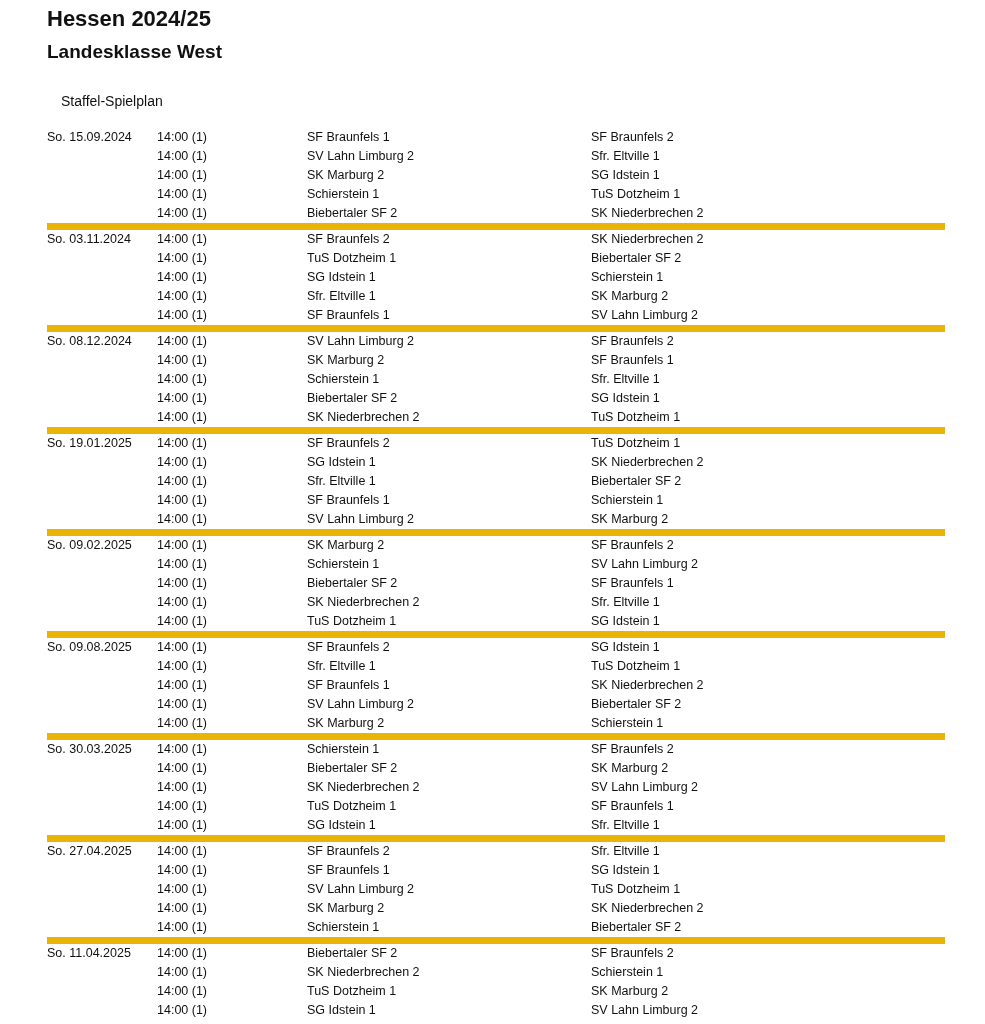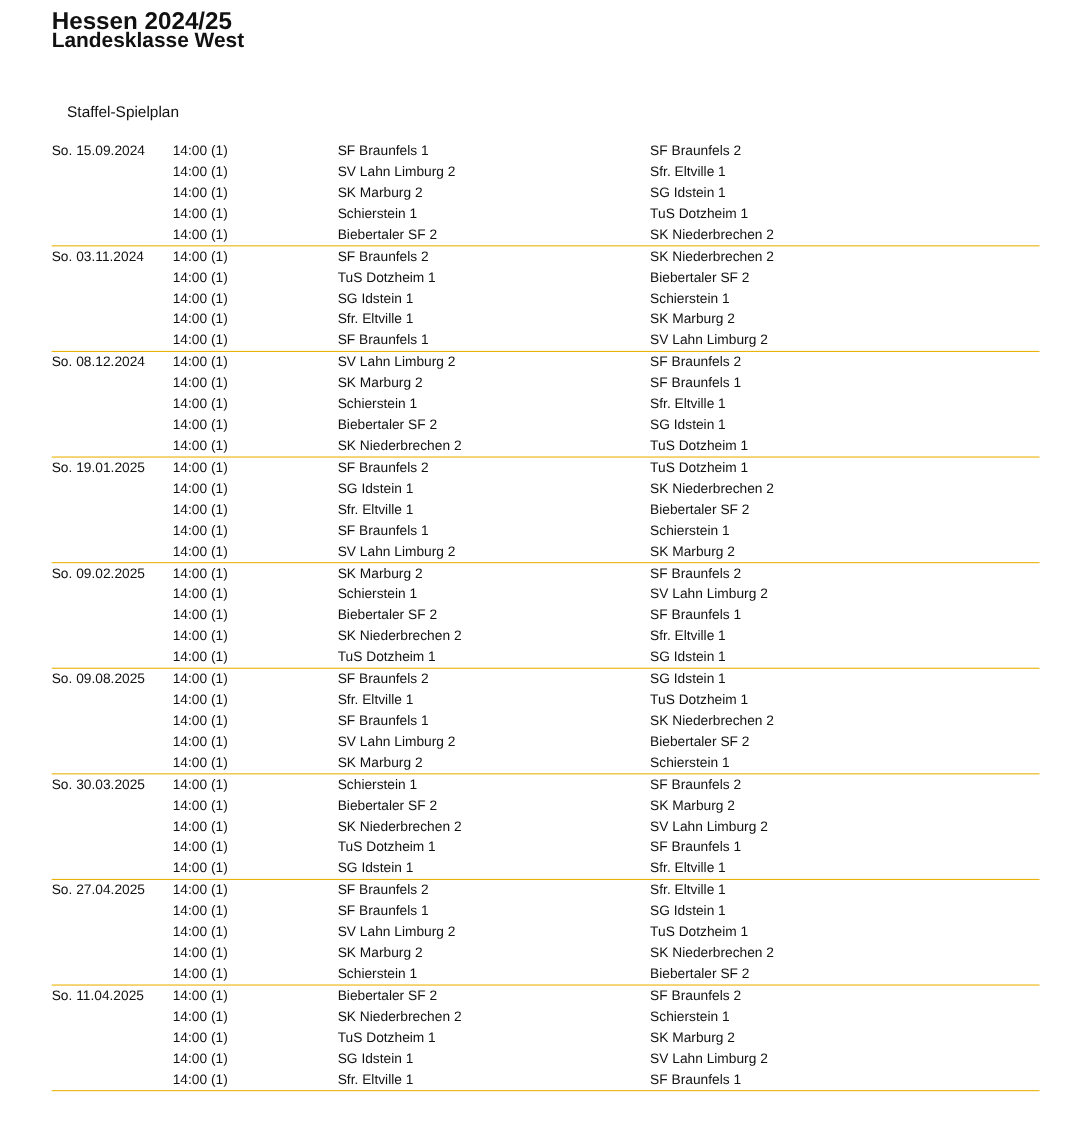--- a/index.html
+++ b/index.html
@@ -1,29 +1,29 @@
 <!DOCTYPE html>
 <html><head>
 <meta charset="utf-8">
 <style>
   html, body { margin: 0; padding: 0; background: #ffffff; }
   body {
     width: 985px; height: 1024px; position: relative; overflow: hidden;
     font-family: "Liberation Sans", sans-serif; color: #111111;
   }
   .title { position: absolute; left: 47px; top: 6px; font-size: 22px; font-weight: bold; margin: 0; }
-  .subtitle { position: absolute; left: 47px; top: 27px; font-size: 19px; font-weight: bold; margin: 0; }
+  .subtitle { position: absolute; left: 47px; top: 41px; font-size: 19px; font-weight: bold; margin: 0; }
   .caption { position: absolute; left: 47px; top: 79px; font-size: 14px; margin: 14px; }
   .schedule { position: absolute; left: 47px; top: 128px; width: 898px; }
   .hdr {
     position: relative; height: 20px; font-size: 12.5px; font-weight: bold;
     border-bottom: 1.5px solid #555;
   }
   .hdr span { position: absolute; top: 2px; }
-  .group { border-bottom: 1px solid #eab308; }
+  .group { border-bottom: 7px solid #eab308; }
   .row { position: relative; height: 19px; font-size: 12.5px; }
   .row span { position: absolute; top: 2px; white-space: nowrap; }
   .c-date { left: 0; }
   .c-time { left: 110px; }
   .c-home { left: 260px; }
   .c-guest { left: 544px; }
   .c-games { right: 16px; }
   .hdr .c-games { right: 16px; }
 </style>
 </head>

